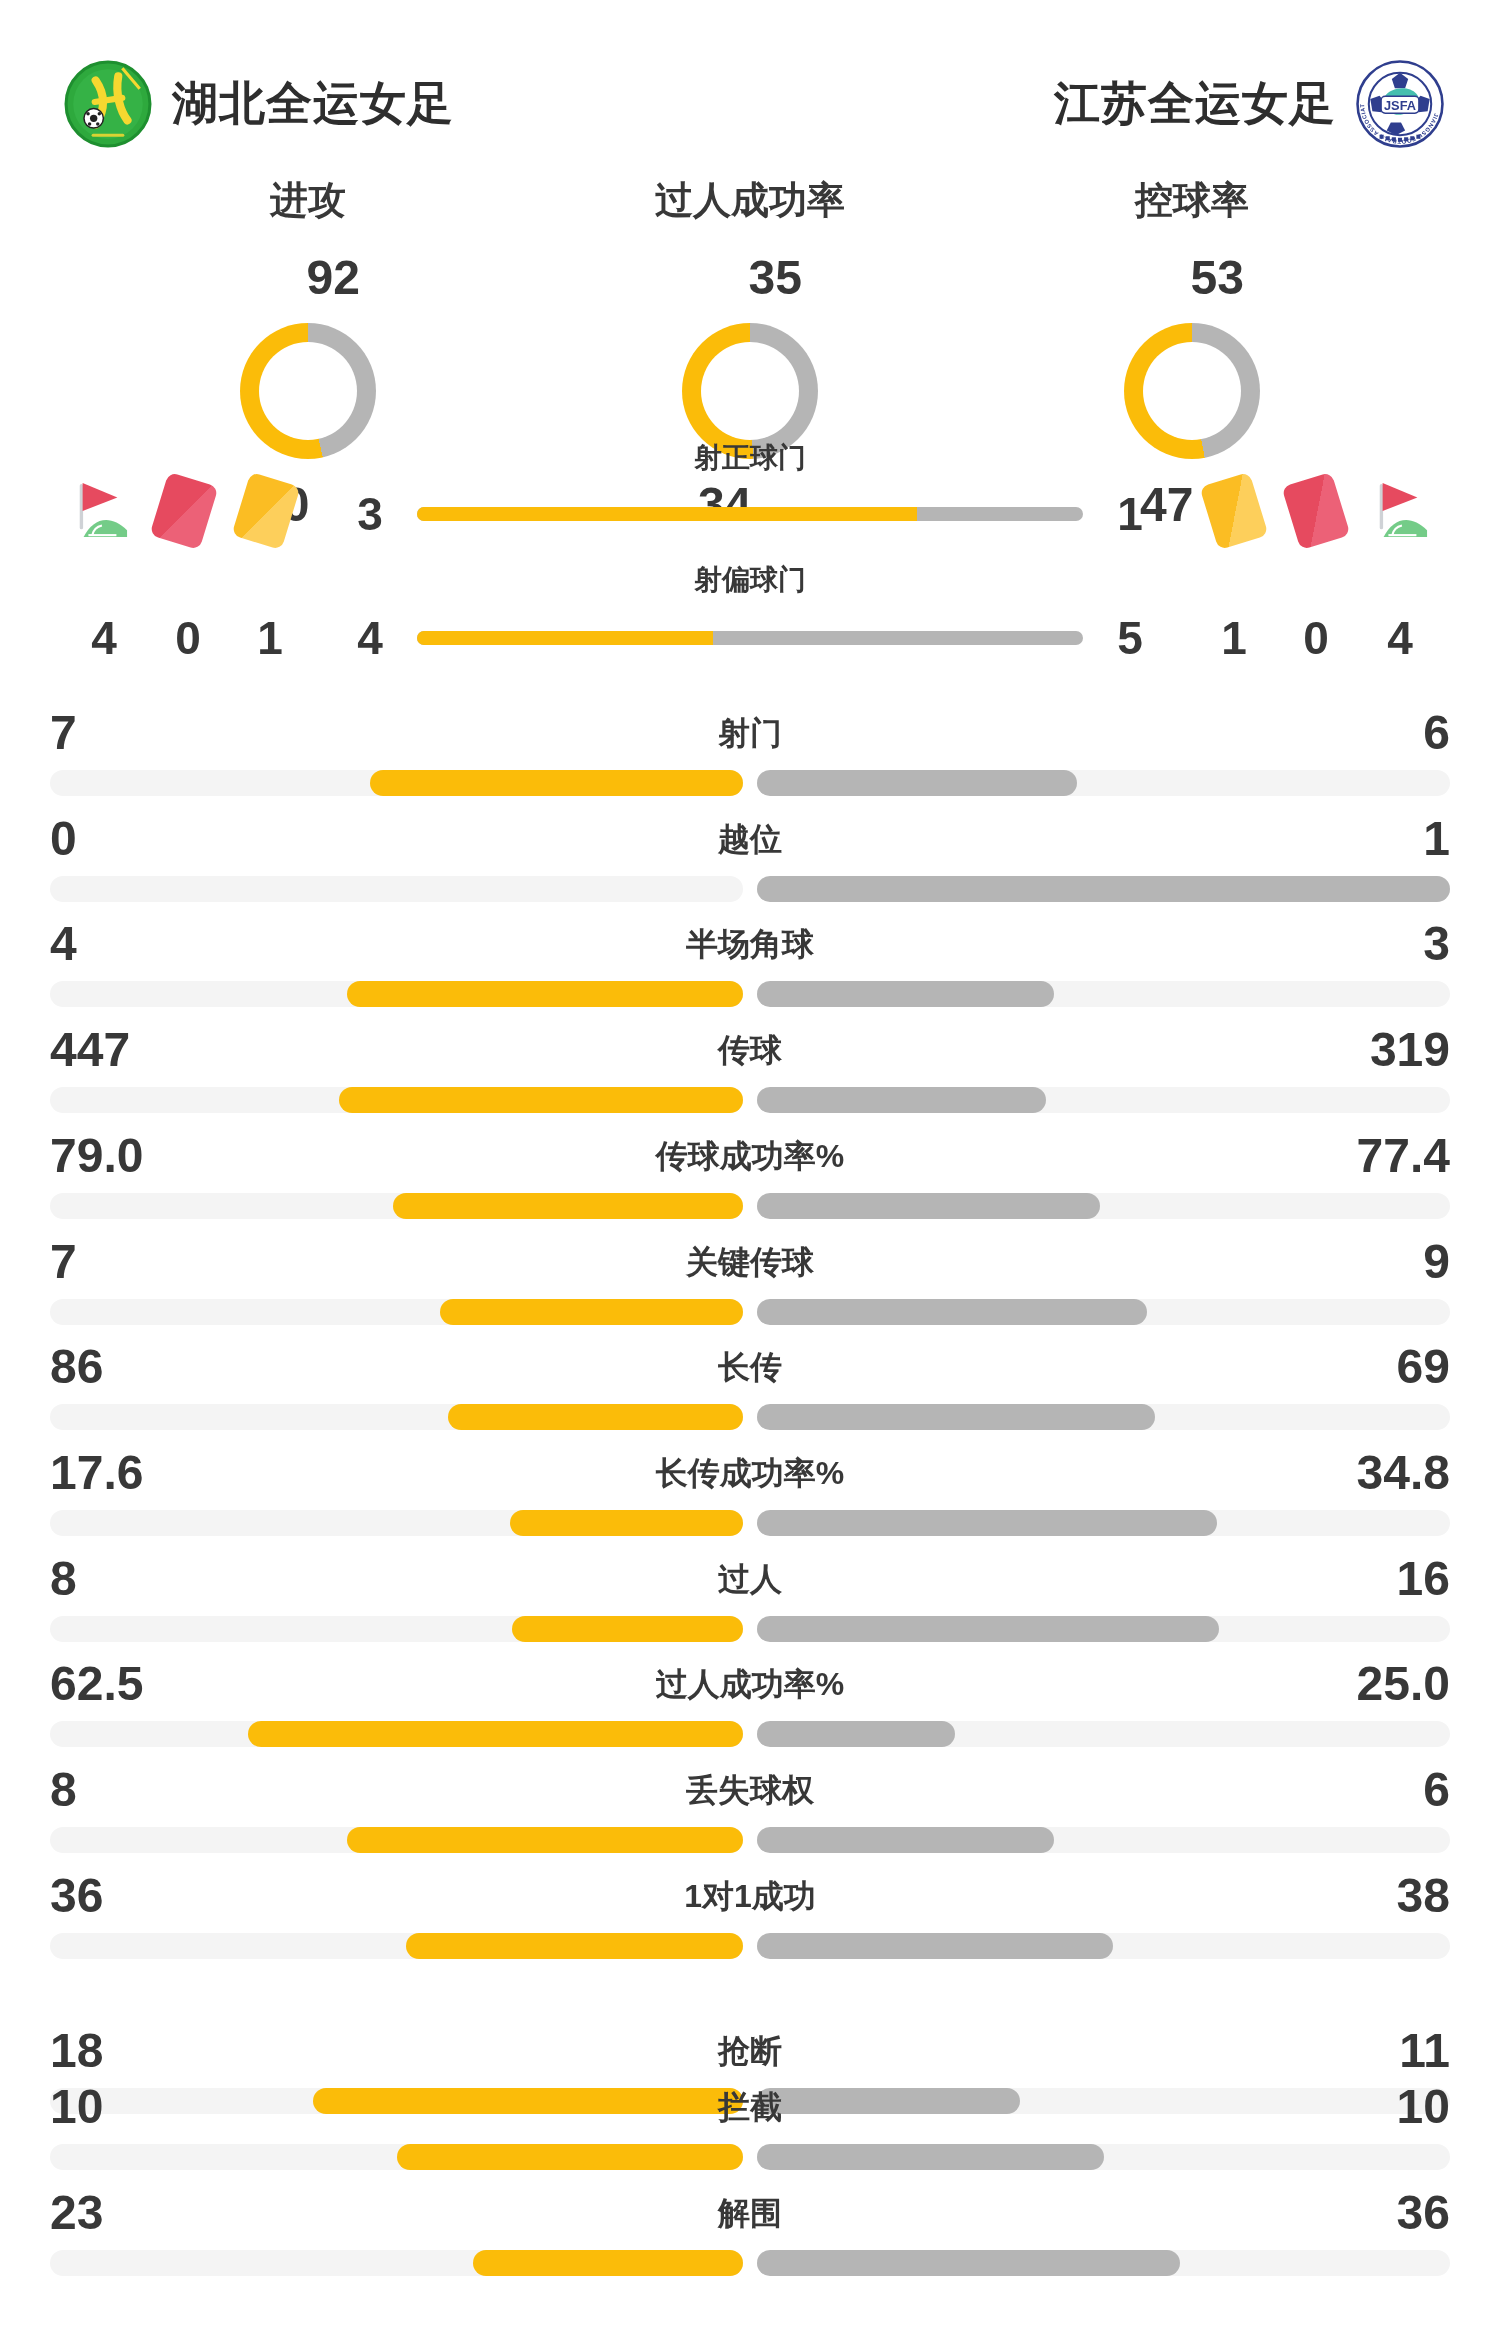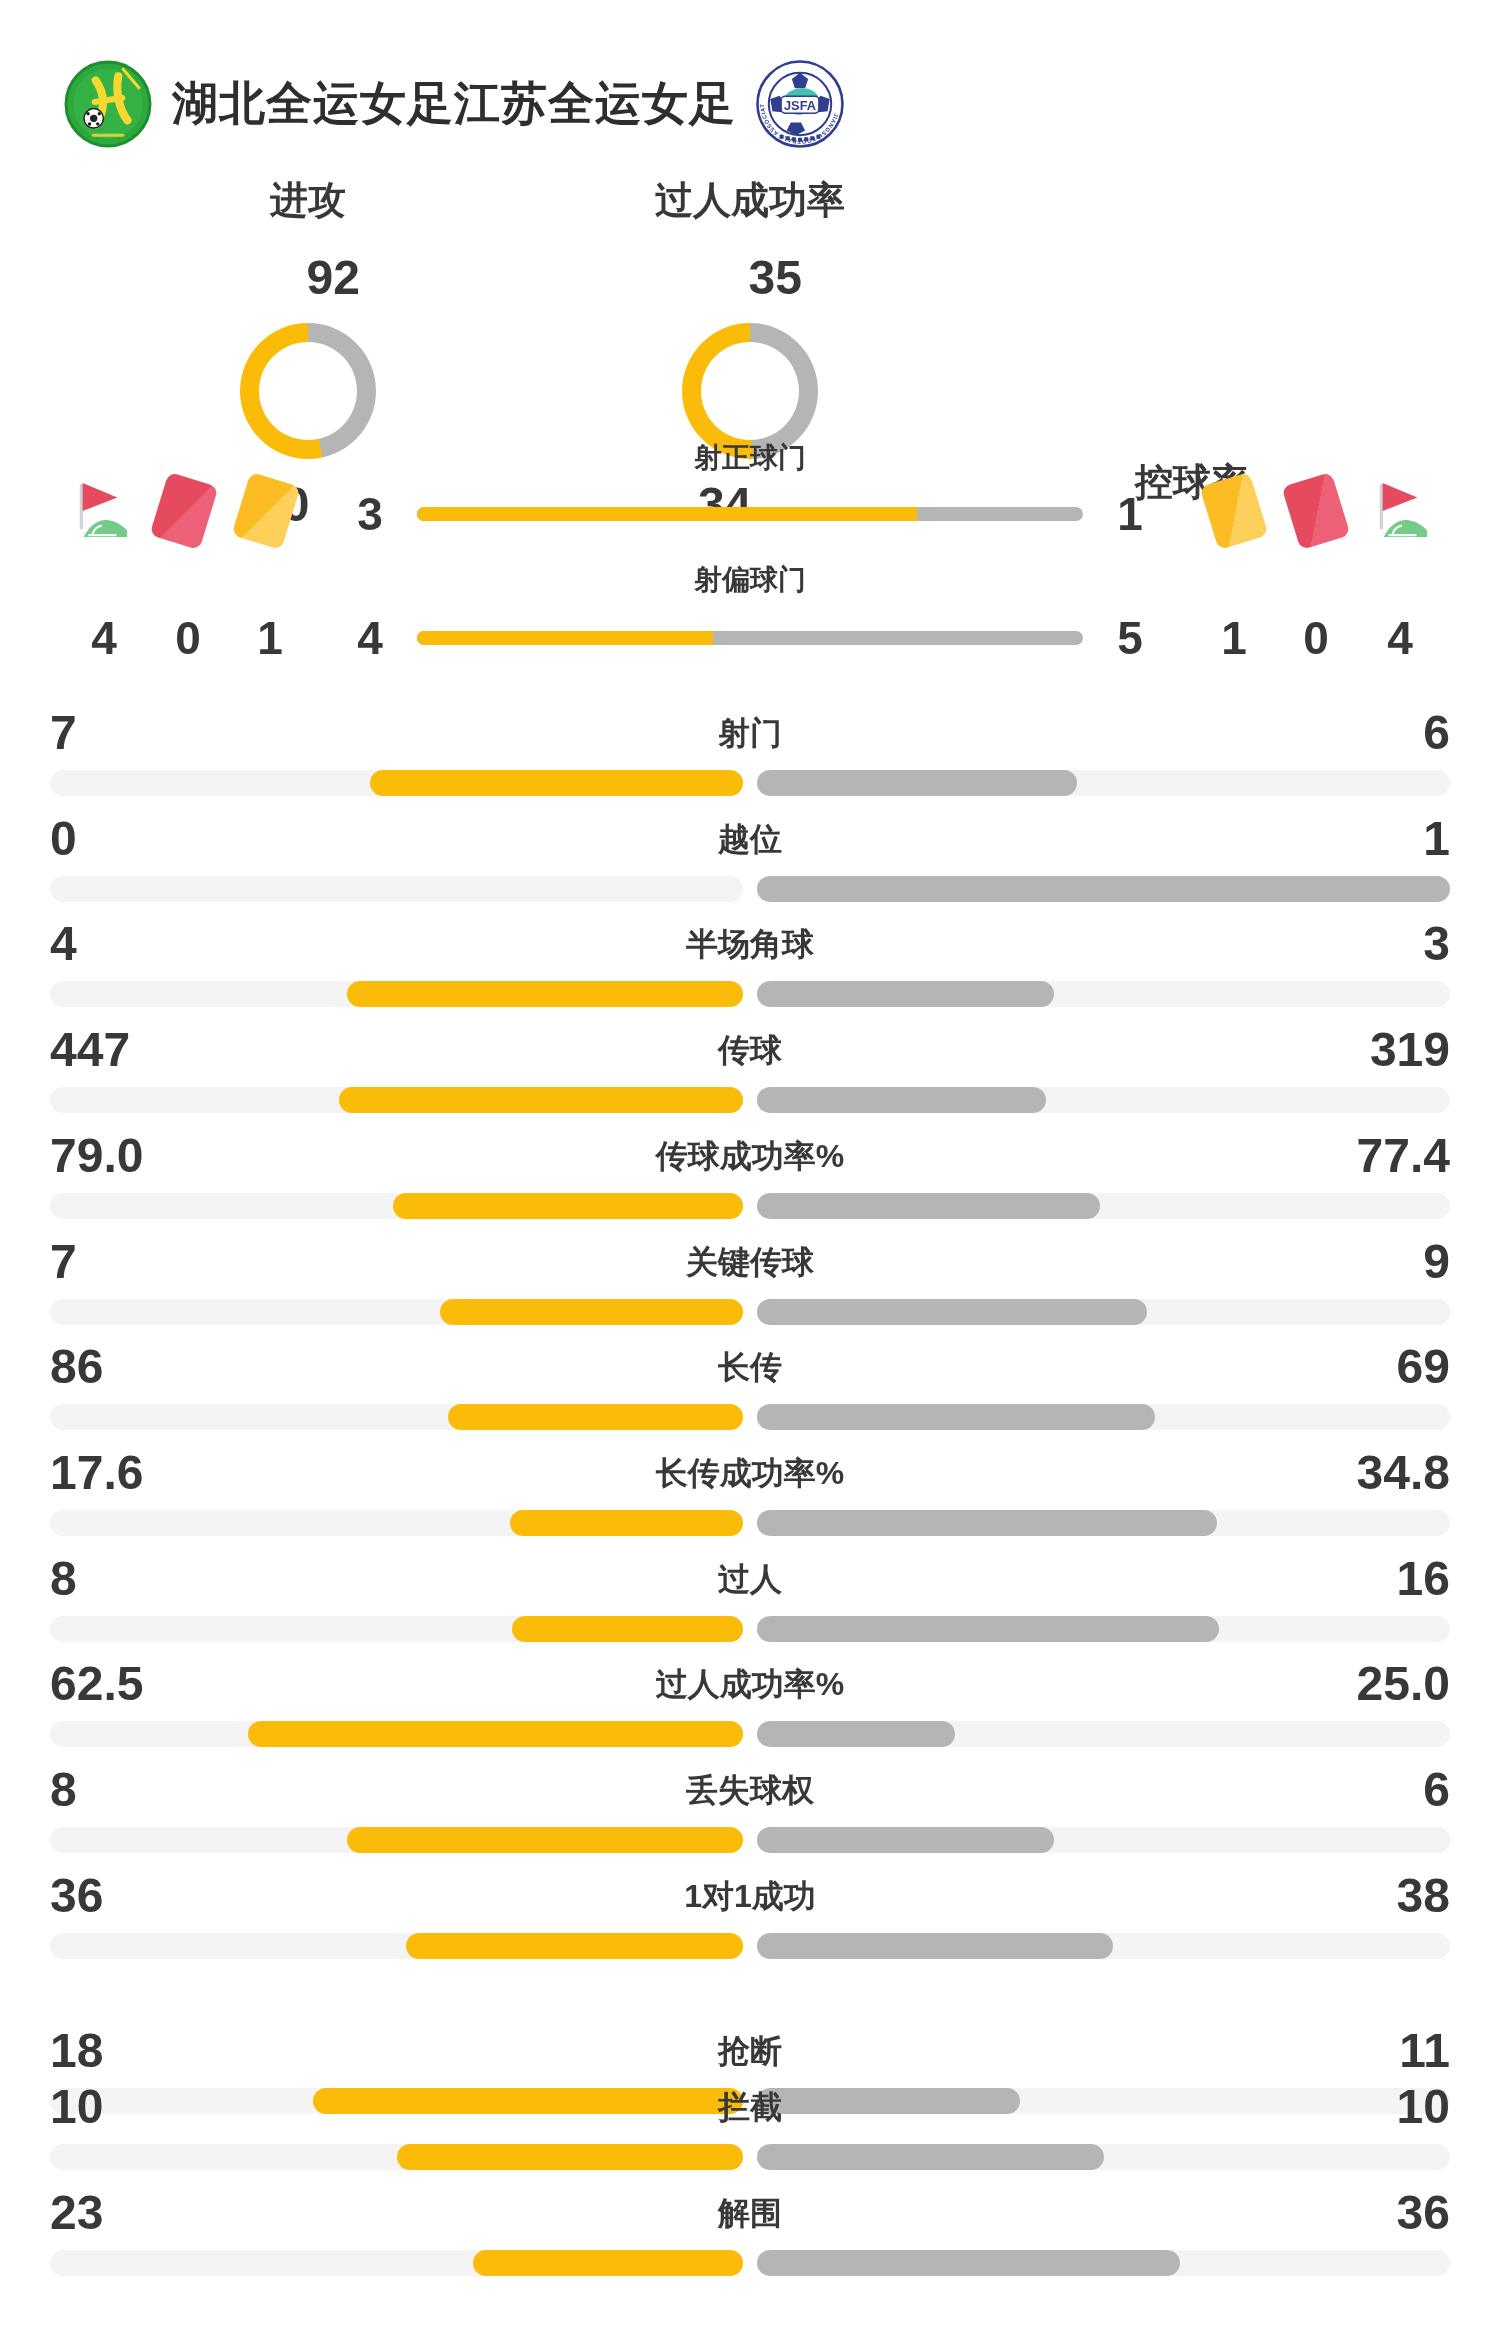--- a/index.html
+++ b/index.html
@@ -1,21 +1,21 @@
 <!DOCTYPE html>
 <html style="--yellow: #FBBC09; --gray: #B5B5B5; --track: #F4F4F4;"><head>
 <meta charset="utf-8">
 <style>
   html,body{margin:0;padding:0;background:#fff;}
   #page{position:relative;width:1500px;height:2350px;background:#fff;overflow:hidden;
         font-family:"Liberation Sans","DejaVu Sans",sans-serif;color:#383838;}
 
   
   .header{position:absolute;left:64px;right:56px;top:56px;height:96px;
-          display:flex;align-items:center;}
+          display:flex;justify-content:space-between;align-items:center;}
   .team{display:flex;align-items:center;gap:20px;}
   .team-name{font-size:46px;font-weight:700;color:#2e2e2e;letter-spacing:1px;}
   .badge{width:88px;height:88px;flex:0 0 auto;}
 
   
   .donuts{position:absolute;top:178px;left:0;width:100%;display:flex;justify-content:center;align-items:flex-end;}
   .donut-block{width:442px;display:flex;flex-direction:column;align-items:center;}
   .donut-title{font-size:38px;font-weight:700;line-height:44px;margin-bottom:28px;}
   .donut-row{display:flex;align-items:center;gap:18px;flex-direction:column;}
   .donut-num{font-size:48px;font-weight:700;min-width:104px;}
@@ -124,20 +124,27 @@
       <div class="donut-row">
         <div class="donut-num home">35</div>
         <div class="ring" style="background: conic-gradient(rgb(181, 181, 181) 0deg, rgb(181, 181, 181) 49.2754%, rgb(251, 188, 9) 49.2754%, rgb(251, 188, 9) 100%);">
             <div class="ring-hole"></div>
           </div>
         <div class="donut-num away">34</div>
       </div>
     </div>
     <div class="donut-block">
       <div class="donut-title">控球率</div>
+      <div class="donut-row">
+        <div class="donut-num home">53</div>
+        <div class="ring" style="background: conic-gradient(rgb(181, 181, 181) 0deg, rgb(181, 181, 181) 47%, rgb(251, 188, 9) 47%, rgb(251, 188, 9) 100%);">
+            <div class="ring-hole"></div>
+          </div>
+        <div class="donut-num away">47</div>
+      </div>
     </div>
   </div>
 
   <div class="abs sec-label" style="top:436px;">射正球门</div>
 
   <div class="abs icon-group" style="left:72px;top:478px;gap:30px;">
     <svg width="56" height="66" viewBox="0 0 58 66">
       <rect x="8" y="5" width="3.5" height="47" rx="1.75" fill="#cfd2d6"></rect>
       <polygon points="11,4 47,19 11,33" fill="#E64A5F"></polygon>
       <path d="M12 60 C 22 40, 40 36, 57 53 L57 60 Z" fill="#74CC88"></path>

